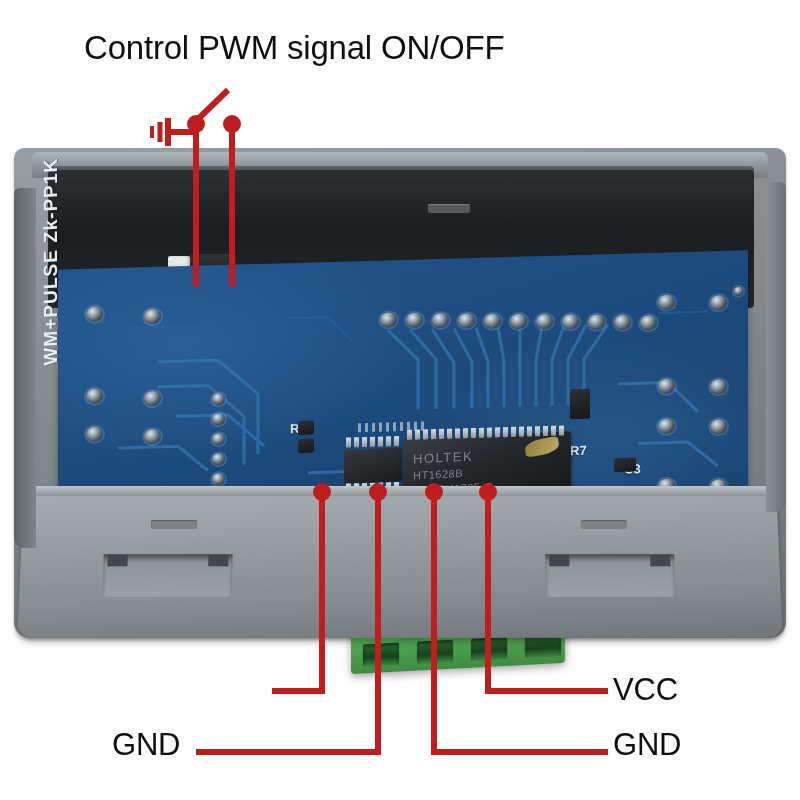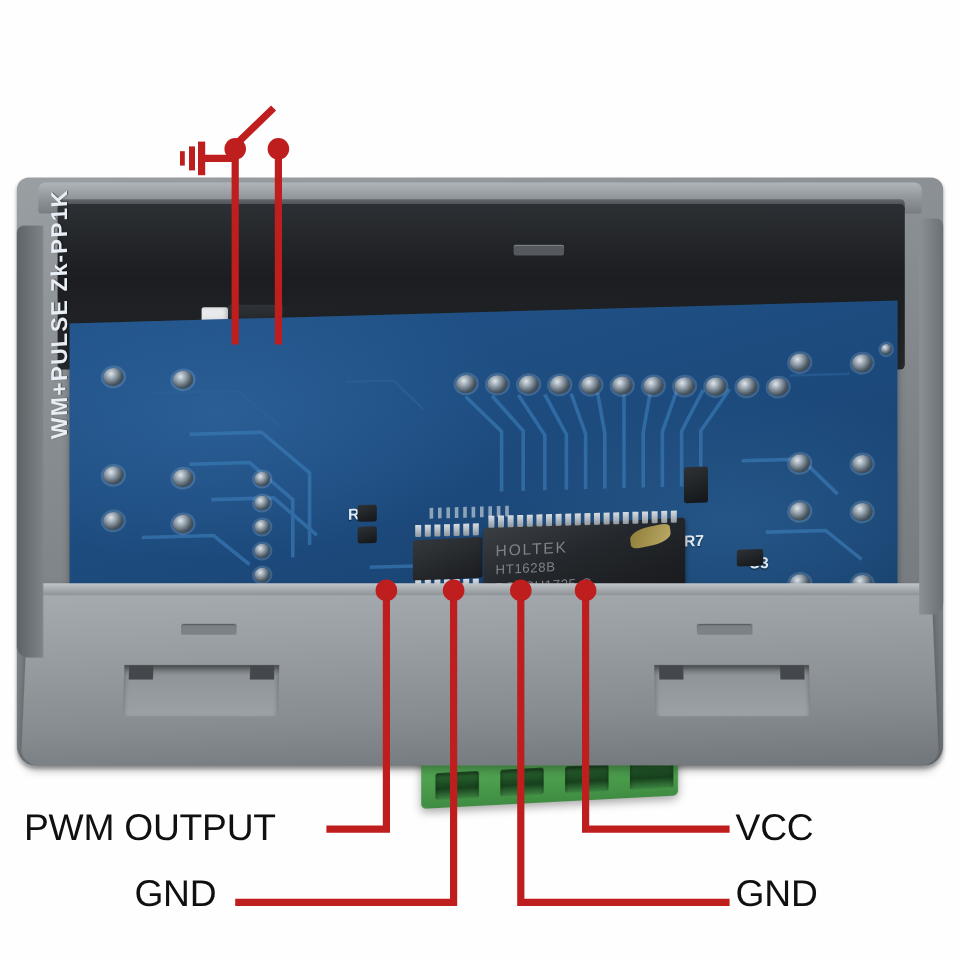--- a/index.html
+++ b/index.html
@@ -451,18 +451,18 @@
     <g fill="#bf1e1e">
       <circle cx="196" cy="124" r="9"></circle>
       <circle cx="232" cy="124" r="9"></circle>
       <circle cx="322" cy="492" r="9"></circle>
       <circle cx="378" cy="492" r="9"></circle>
       <circle cx="434" cy="492" r="9"></circle>
       <circle cx="488" cy="492" r="9"></circle>
     </g>
   </svg>
 
-  <div class="anno" id="lbl-pwm">PWM OUTPUT</div>
+  <div class="anno" id="title">Control PWM signal ON/OFF</div>
   <div class="anno" id="lbl-gnd-l">GND</div>
   <div class="anno" id="lbl-gnd-r">GND</div>
   <div class="anno" id="lbl-vcc">VCC</div>
 
 </div>
 
 </body></html>

